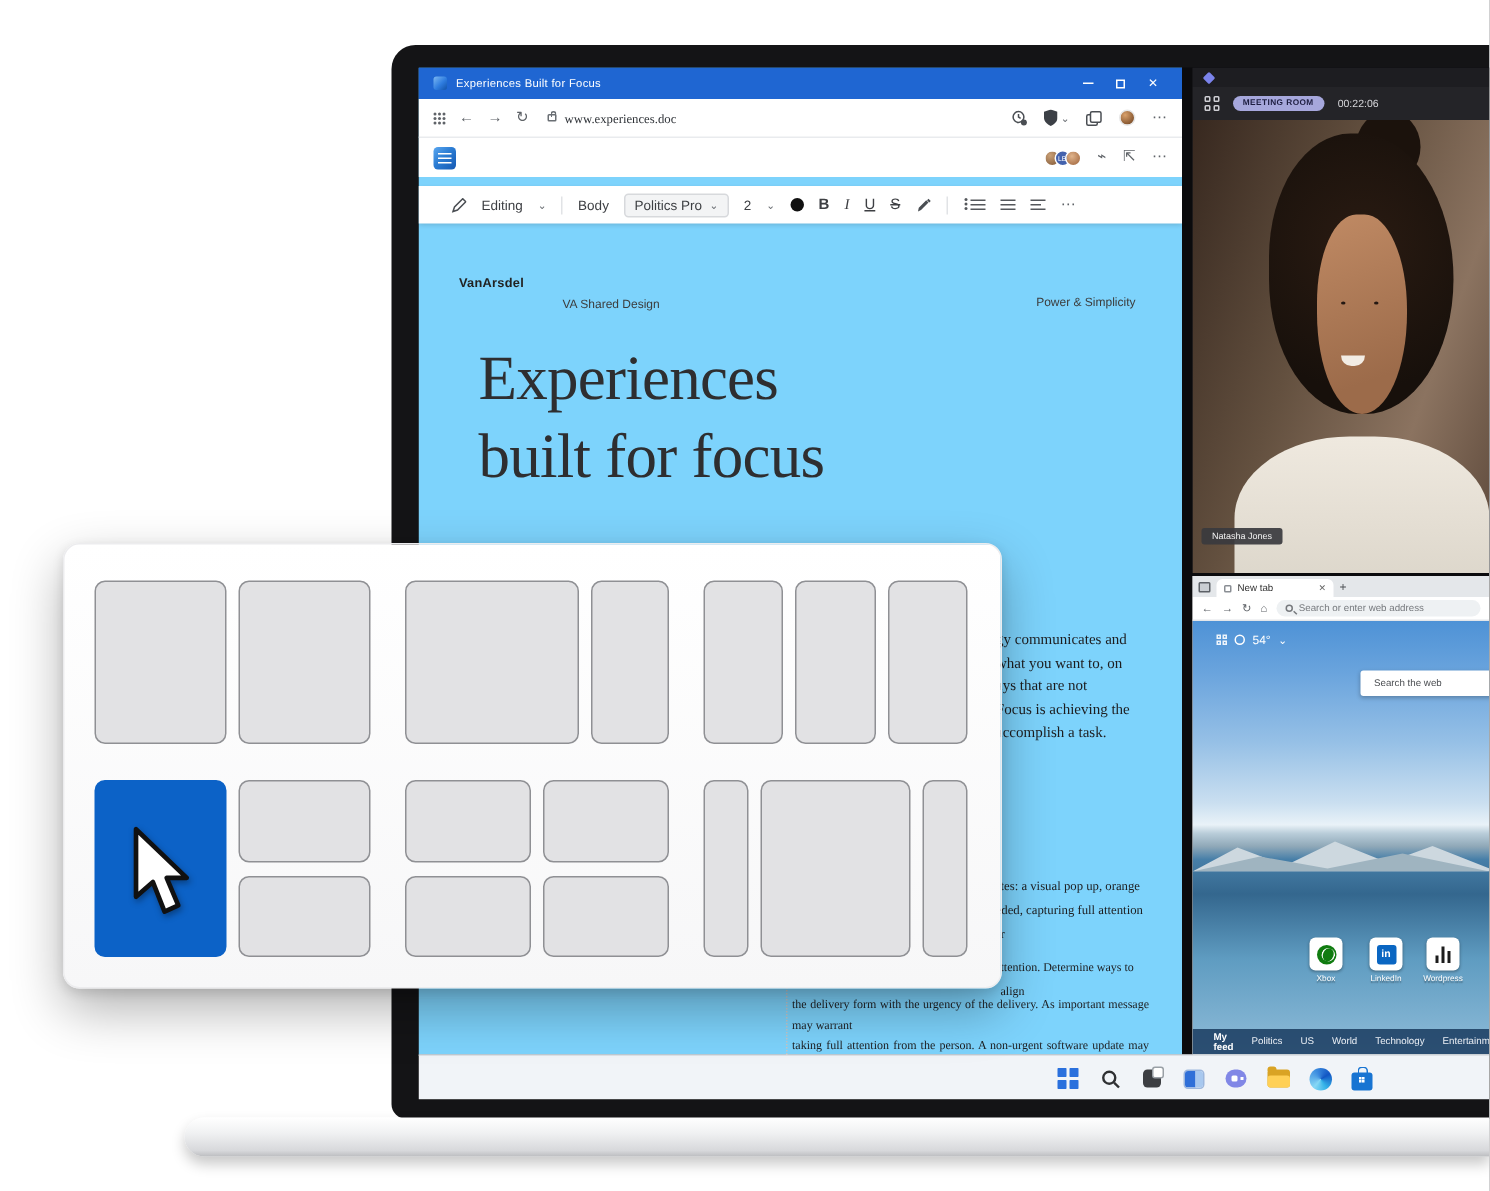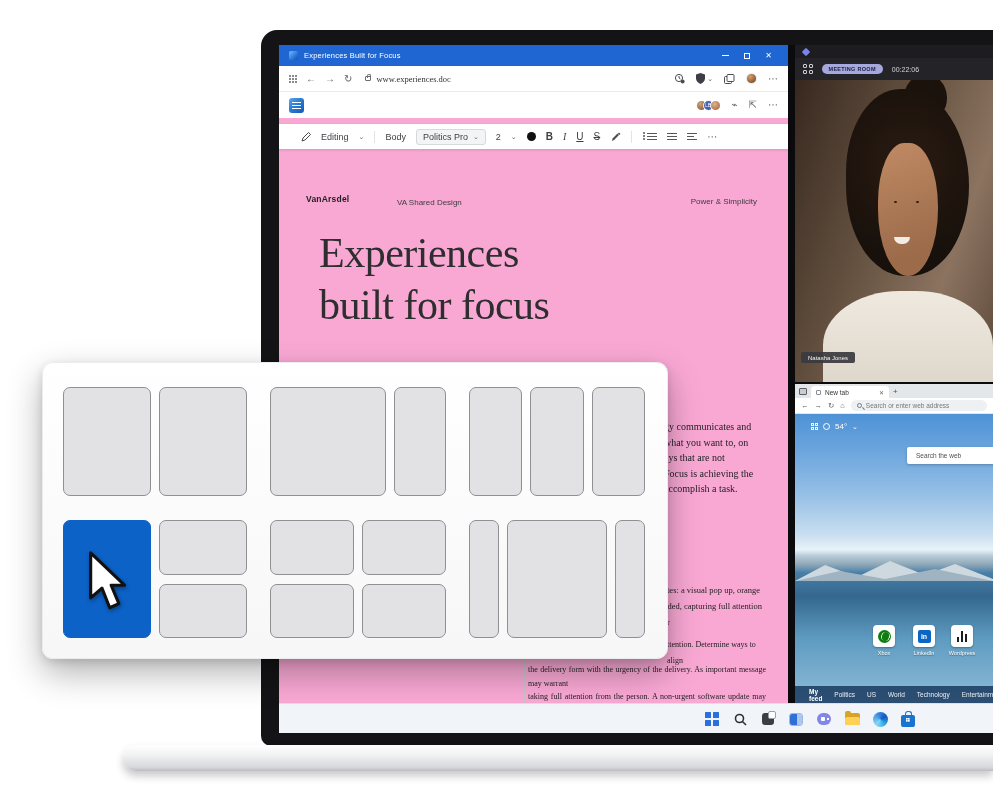--- a/index.html
+++ b/index.html
@@ -9,21 +9,21 @@
   .abs { position:absolute; }
 
   
   #bezel { left:261px; top:30px; width:732px; height:716px; background:#141416; border-radius:16px 0 0 10px; }
   #screen { left:279px; top:45px; width:714px; height:688px; background:#0b0b0d; overflow:hidden; }
   #base { left:123px; top:745px; width:870px; height:26px;
           background:linear-gradient(180deg,#ffffff 0%,#f0f1f2 40%,#d7d8db 85%,#bcbdc0 100%);
           border-radius:14px 0 0 14px; box-shadow:0 5px 9px rgba(0,0,0,.22); }
 
   
-  #word-window { left:0; top:0; width:509px; height:658px; background:#f9a8d4; }
+  #word-window { left:0; top:0; width:509px; height:658px; background:#7dd3fc; }
   #word-titlebar { left:0; top:0; width:100%; height:21px; background:#1f66d2; display:flex; align-items:center; padding:0 10px; gap:6px; }
   #word-titlebar .app-ic { width:9px; height:9px; border-radius:2px; background:linear-gradient(135deg,#7db9f2,#2f7de0 55%,#1252a8); }
   #word-titlebar .t { color:#fff; font-size:7.5px; letter-spacing:.2px; }
   .win-controls { margin-left:auto; display:flex; align-items:center; gap:15px; padding-right:6px; }
   .wc-min { width:7px; height:1px; background:#fff; }
   .wc-max { width:6px; height:6px; border:1px solid #fff; }
   .wc-close { color:#fff; font-size:8px; line-height:8px; }
 
   #word-nav { left:0; top:21px; width:100%; height:26px; background:#fff; border-bottom:1px solid #e9ebee; display:flex; align-items:center; padding:0 10px; gap:9px; }
   .nav-ic { color:#5f6368; font-size:10px; line-height:10px; }
@@ -55,22 +55,22 @@
   .fmt-i { font-style:italic; font-family:"Liberation Serif",serif; font-size:10px; }
   .fmt-u { text-decoration:underline; font-size:10px; }
   .fmt-s { text-decoration:line-through; font-size:10px; }
   .mini-lines { display:flex; flex-direction:column; gap:2px; }
   .mini-lines i { display:block; width:10px; height:1px; background:#54575b; }
   .mini-lines.bul i { position:relative; }
   .mini-lines.bul i:before { content:""; position:absolute; left:-4px; top:-1px; width:2px; height:2px; border-radius:50%; background:#54575b; }
 
   
   .doc-serif { font-family:"Liberation Serif", serif; color:#1d1d1f; }
-  #doc-brand { left:27px; top:149px; font-size:8.5px; font-weight:700; letter-spacing:.2px; color:#222; }
-  #doc-sub { left:118px; top:153px; font-size:8px; color:#3c3c3c; }
+  #doc-brand { left:27px; top:138px; font-size:8.5px; font-weight:700; letter-spacing:.2px; color:#222; }
+  #doc-sub { left:96px; top:153px; font-size:8px; color:#3c3c3c; }
   #doc-tag { top:152px; right:31px; font-size:8px; color:#3c3c3c; }
   #doc-heading { left:40px; top:182px; font-size:42px; line-height:52px; color:#2e2e30; letter-spacing:-.5px; }
   #doc-p1 { left:385px; top:374px; width:100px; font-size:10px; line-height:15.5px; }
   #doc-p2 { left:381px; top:537px; width:110px; font-size:8.5px; line-height:16px; }
   #doc-p2 .ind { padding-left:7px; }
   #doc-p3 { left:388px; top:592px; width:105px; font-size:8px; line-height:16px; }
   #doc-p4 { left:249px; top:618px; width:238px; font-size:8px; line-height:13.5px; text-align:justify; }
   #doc-margin-line { left:245px; top:592px; width:0; height:66px; border-left:1px dotted #c6c6c6; }
 
   

